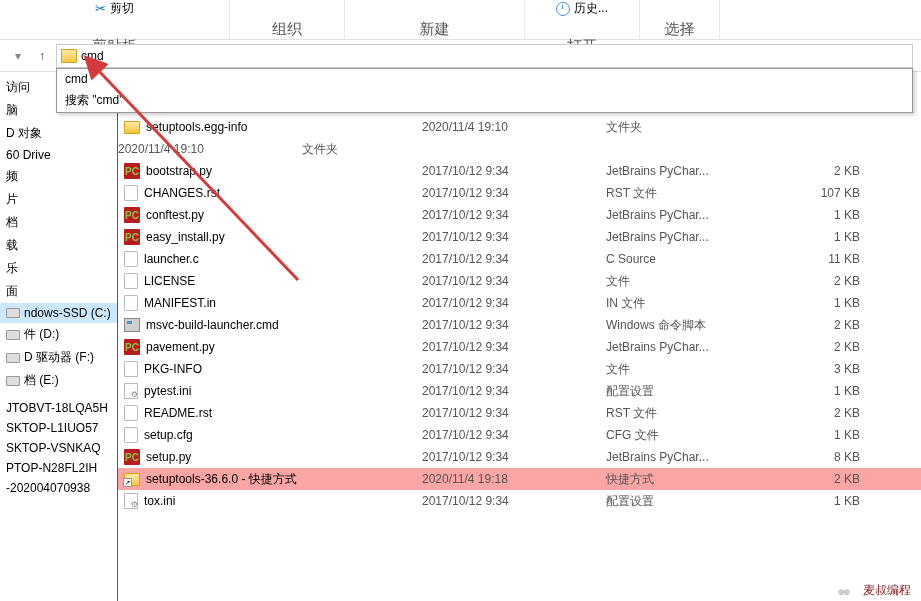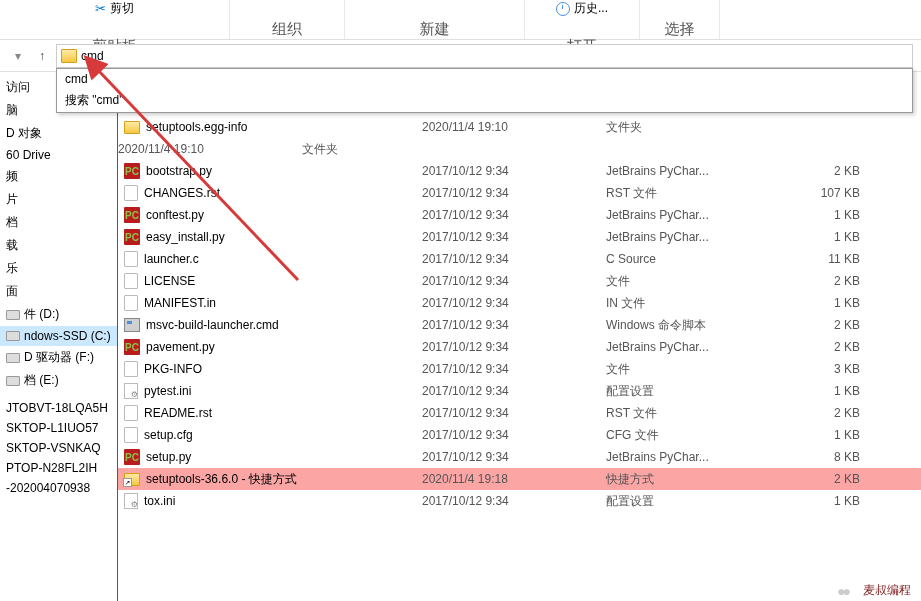--- a/index.html
+++ b/index.html
@@ -131,27 +131,27 @@
       </div>
       <div class="sidebar-item">
         <span>载</span>
       </div>
       <div class="sidebar-item">
         <span>乐</span>
       </div>
       <div class="sidebar-item">
         <span>面</span>
       </div>
-      <div class="sidebar-item">
-        <span class="drive-icon"></span>
-        <span>件 (D:)</span>
-      </div>
       <div class="sidebar-item selected">
         <span class="drive-icon"></span>
         <span>ndows-SSD (C:)</span>
+      </div>
+      <div class="sidebar-item">
+        <span class="drive-icon"></span>
+        <span>件 (D:)</span>
       </div>
       <div class="sidebar-item">
         <span class="drive-icon"></span>
         <span>D 驱动器 (F:)</span>
       </div>
       <div class="sidebar-item">
         <span class="drive-icon"></span>
         <span>档 (E:)</span>
       </div>
       <div class="sidebar-item">

